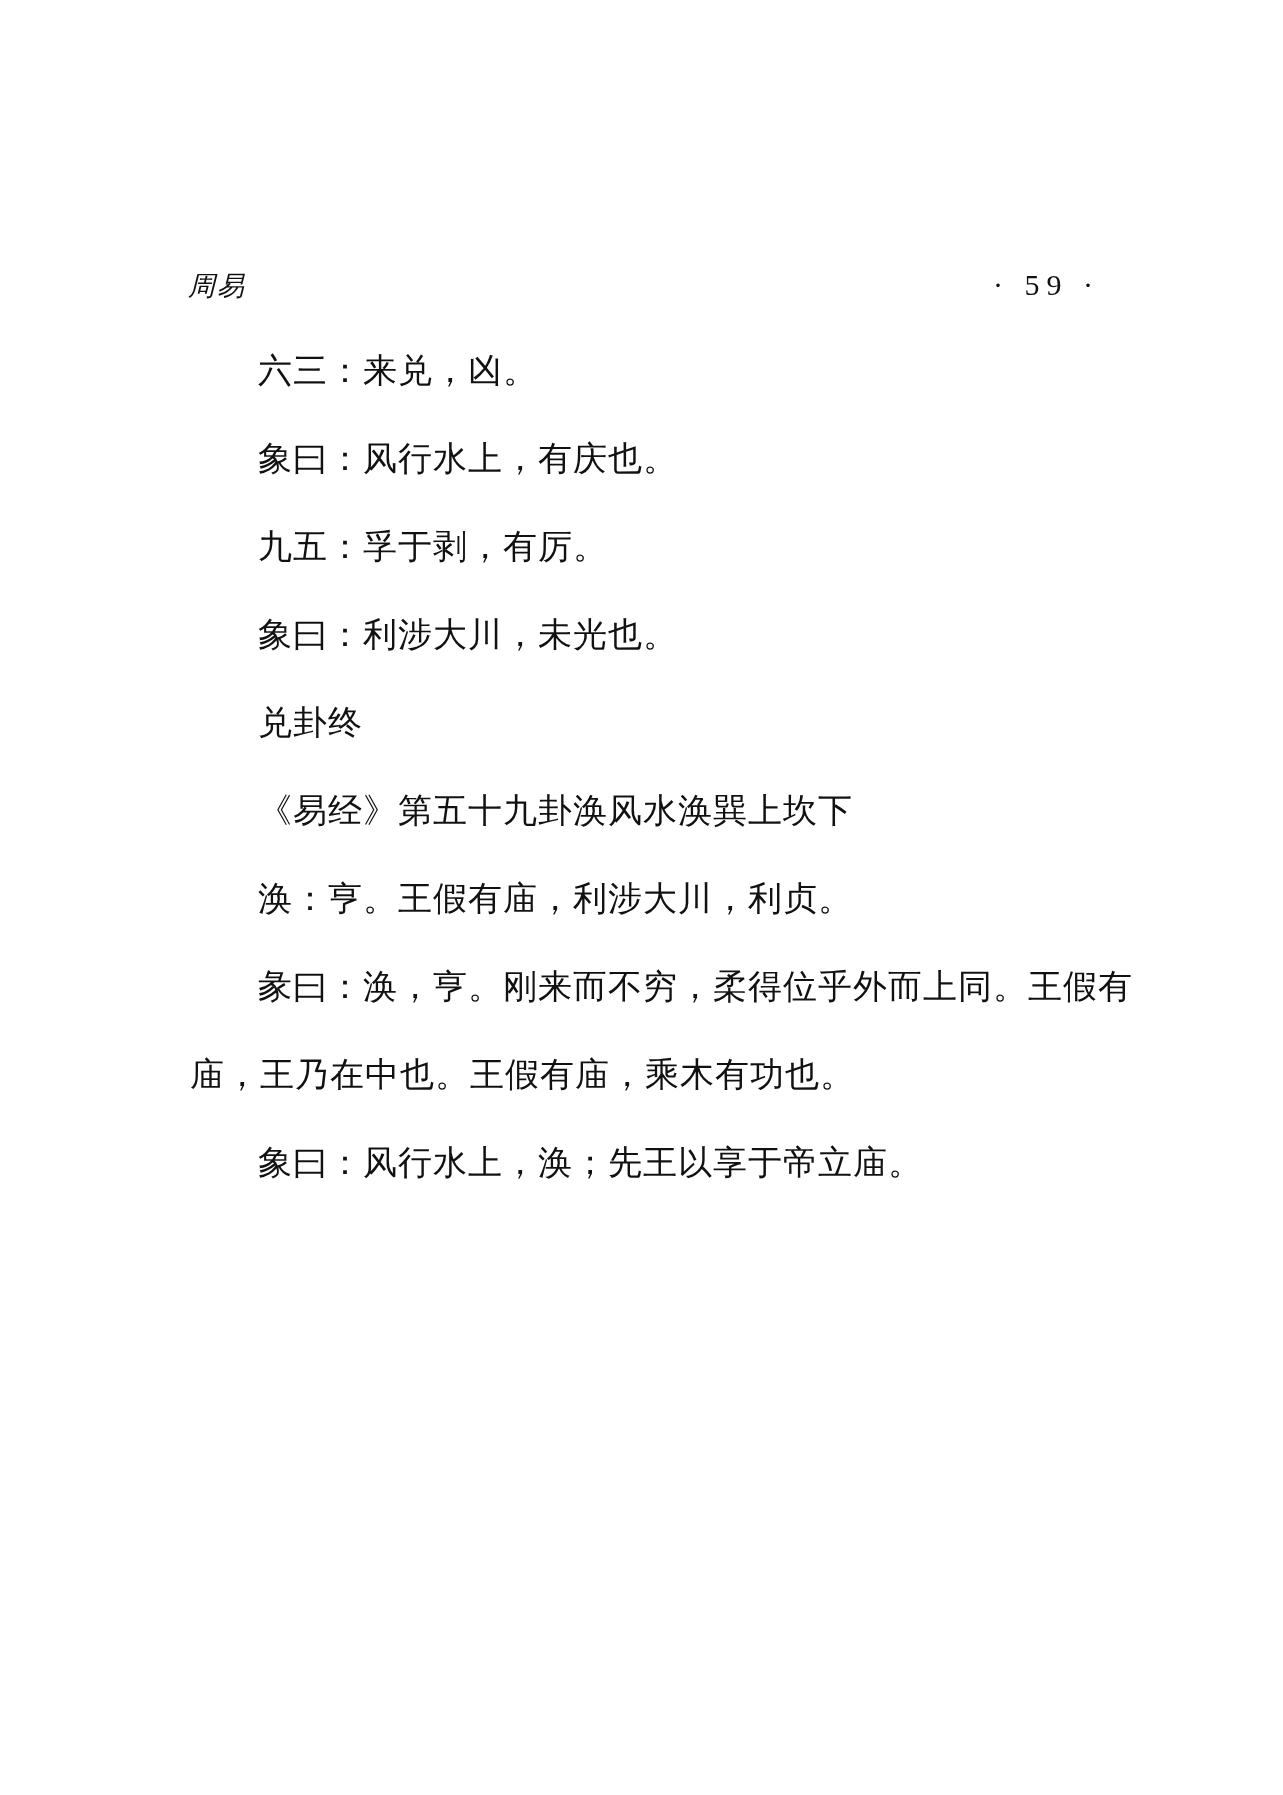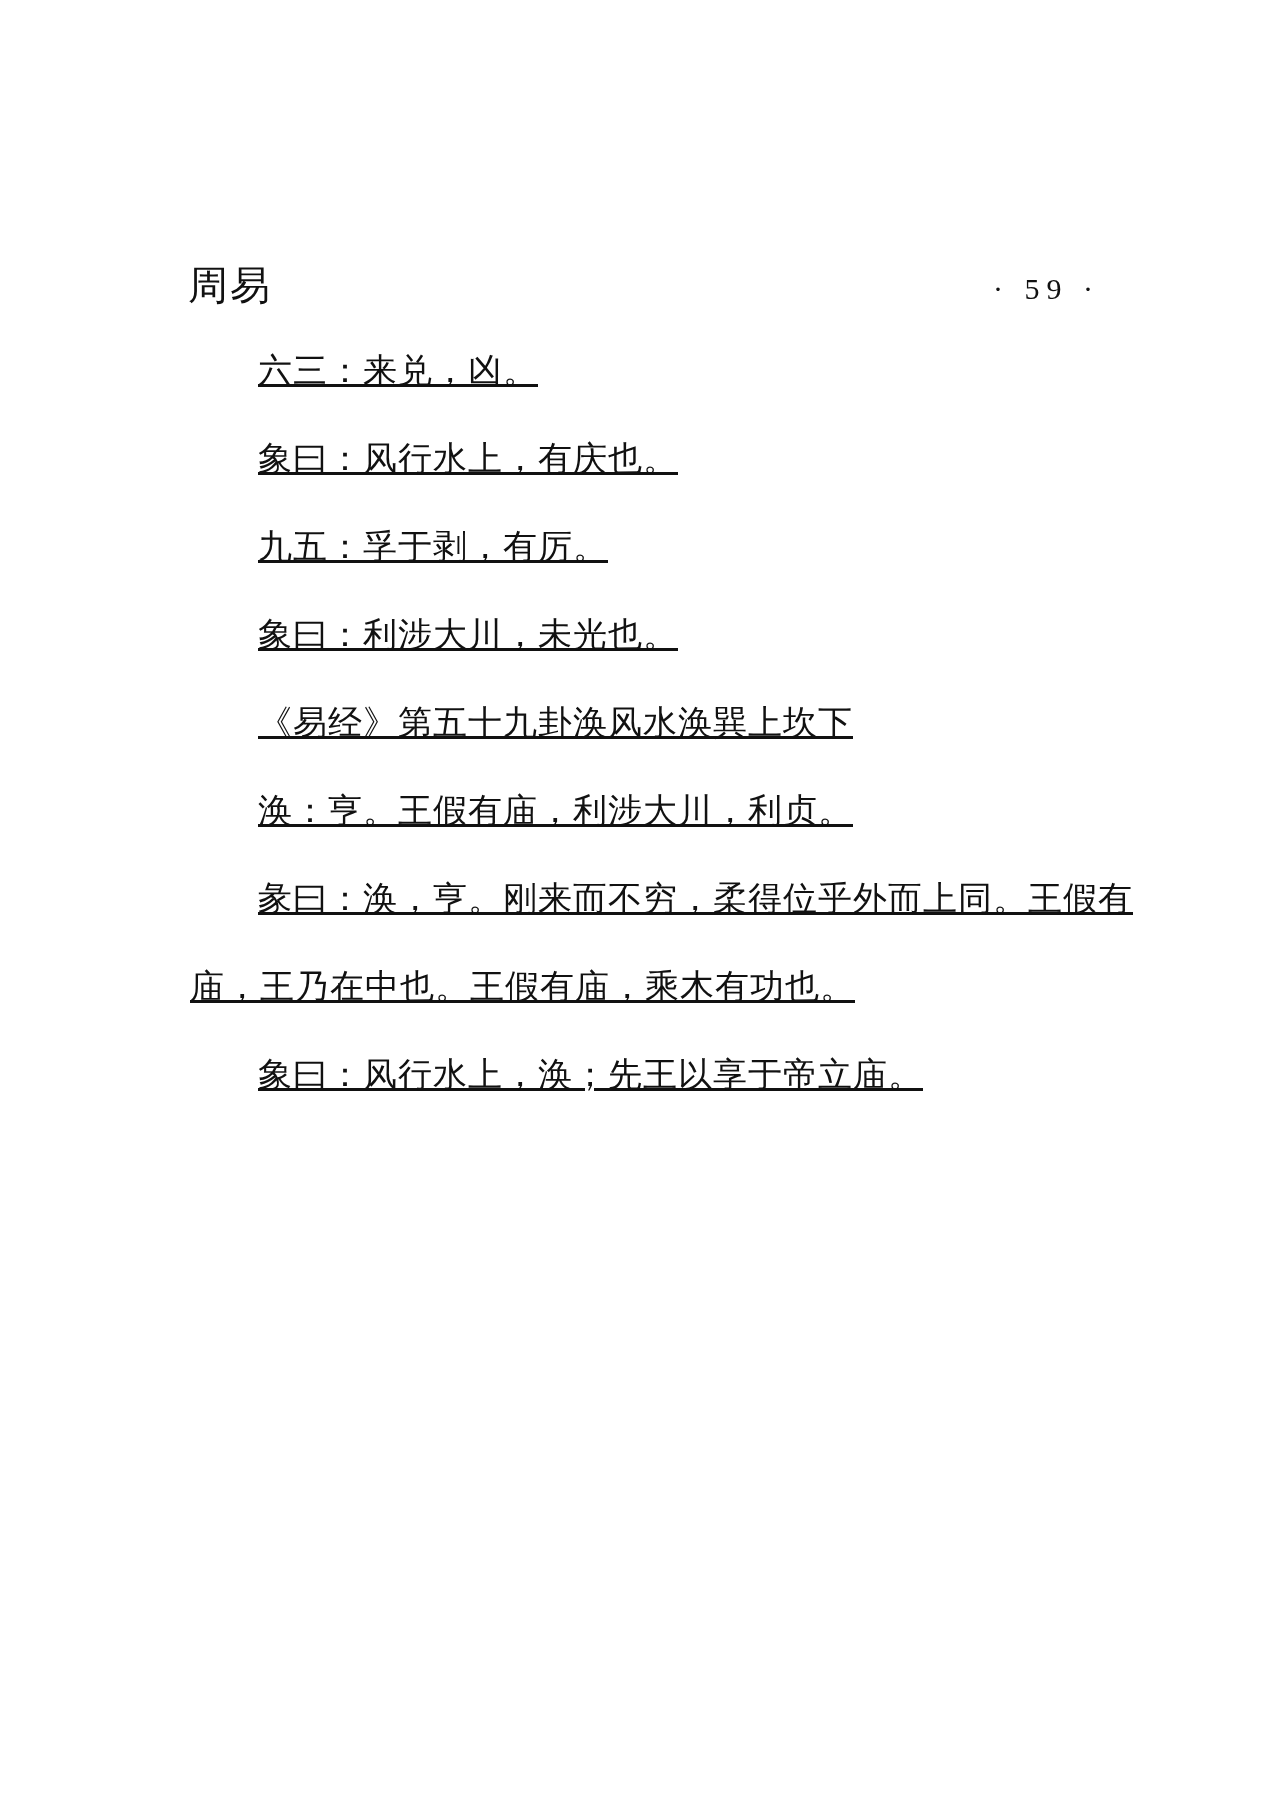--- a/index.html
+++ b/index.html
@@ -20,22 +20,23 @@
   .header {
     position: absolute;
     top: 266px;
     left: 188px;
     right: 183px;
     display: flex;
     justify-content: space-between;
     align-items: baseline;
   }
   .doc-title {
-    font-size: 40px;
+    font-size: 27px;
     line-height: 40px;
+    font-style: italic;
     letter-spacing: 2px;
     font-weight: 500;
   }
   .page-number {
     font-size: 30px;
     line-height: 34px;
     letter-spacing: 7px;
     font-style: normal;
     white-space: nowrap;
   }
@@ -44,41 +45,41 @@
     top: 352px;
     left: 190px;
     width: 960px;
   }
   .row {
     height: 88px;
     font-size: 34px;
     line-height: 38px;
     letter-spacing: 1px;
     white-space: nowrap;
-    text-decoration: underline;
   }
   .ind {
     padding-left: 68px;
   }
 </style>
 </head>
 <body>
 
 <div class="page">
 
   <div class="header">
     <span class="doc-title">周易</span>
     <span class="page-number">· 59 ·</span>
   </div>
 
   <div class="body-text">
     <div class="row ind">六三：来兑，凶。</div>
     <div class="row ind">象曰：风行水上，有庆也。</div>
     <div class="row ind">九五：孚于剥，有厉。</div>
     <div class="row ind">象曰：利涉大川，未光也。</div>
+    <div class="row ind">兑卦终</div>
     <div class="row ind">《易经》第五十九卦涣风水涣巽上坎下</div>
     <div class="row ind">涣：亨。王假有庙，利涉大川，利贞。</div>
     <div class="row ind">彖曰：涣，亨。刚来而不穷，柔得位乎外而上同。王假有</div>
     <div class="row">庙，王乃在中也。王假有庙，乘木有功也。</div>
     <div class="row ind">象曰：风行水上，涣；先王以享于帝立庙。</div>
   </div>
 
 </div>
 
 </body></html>

